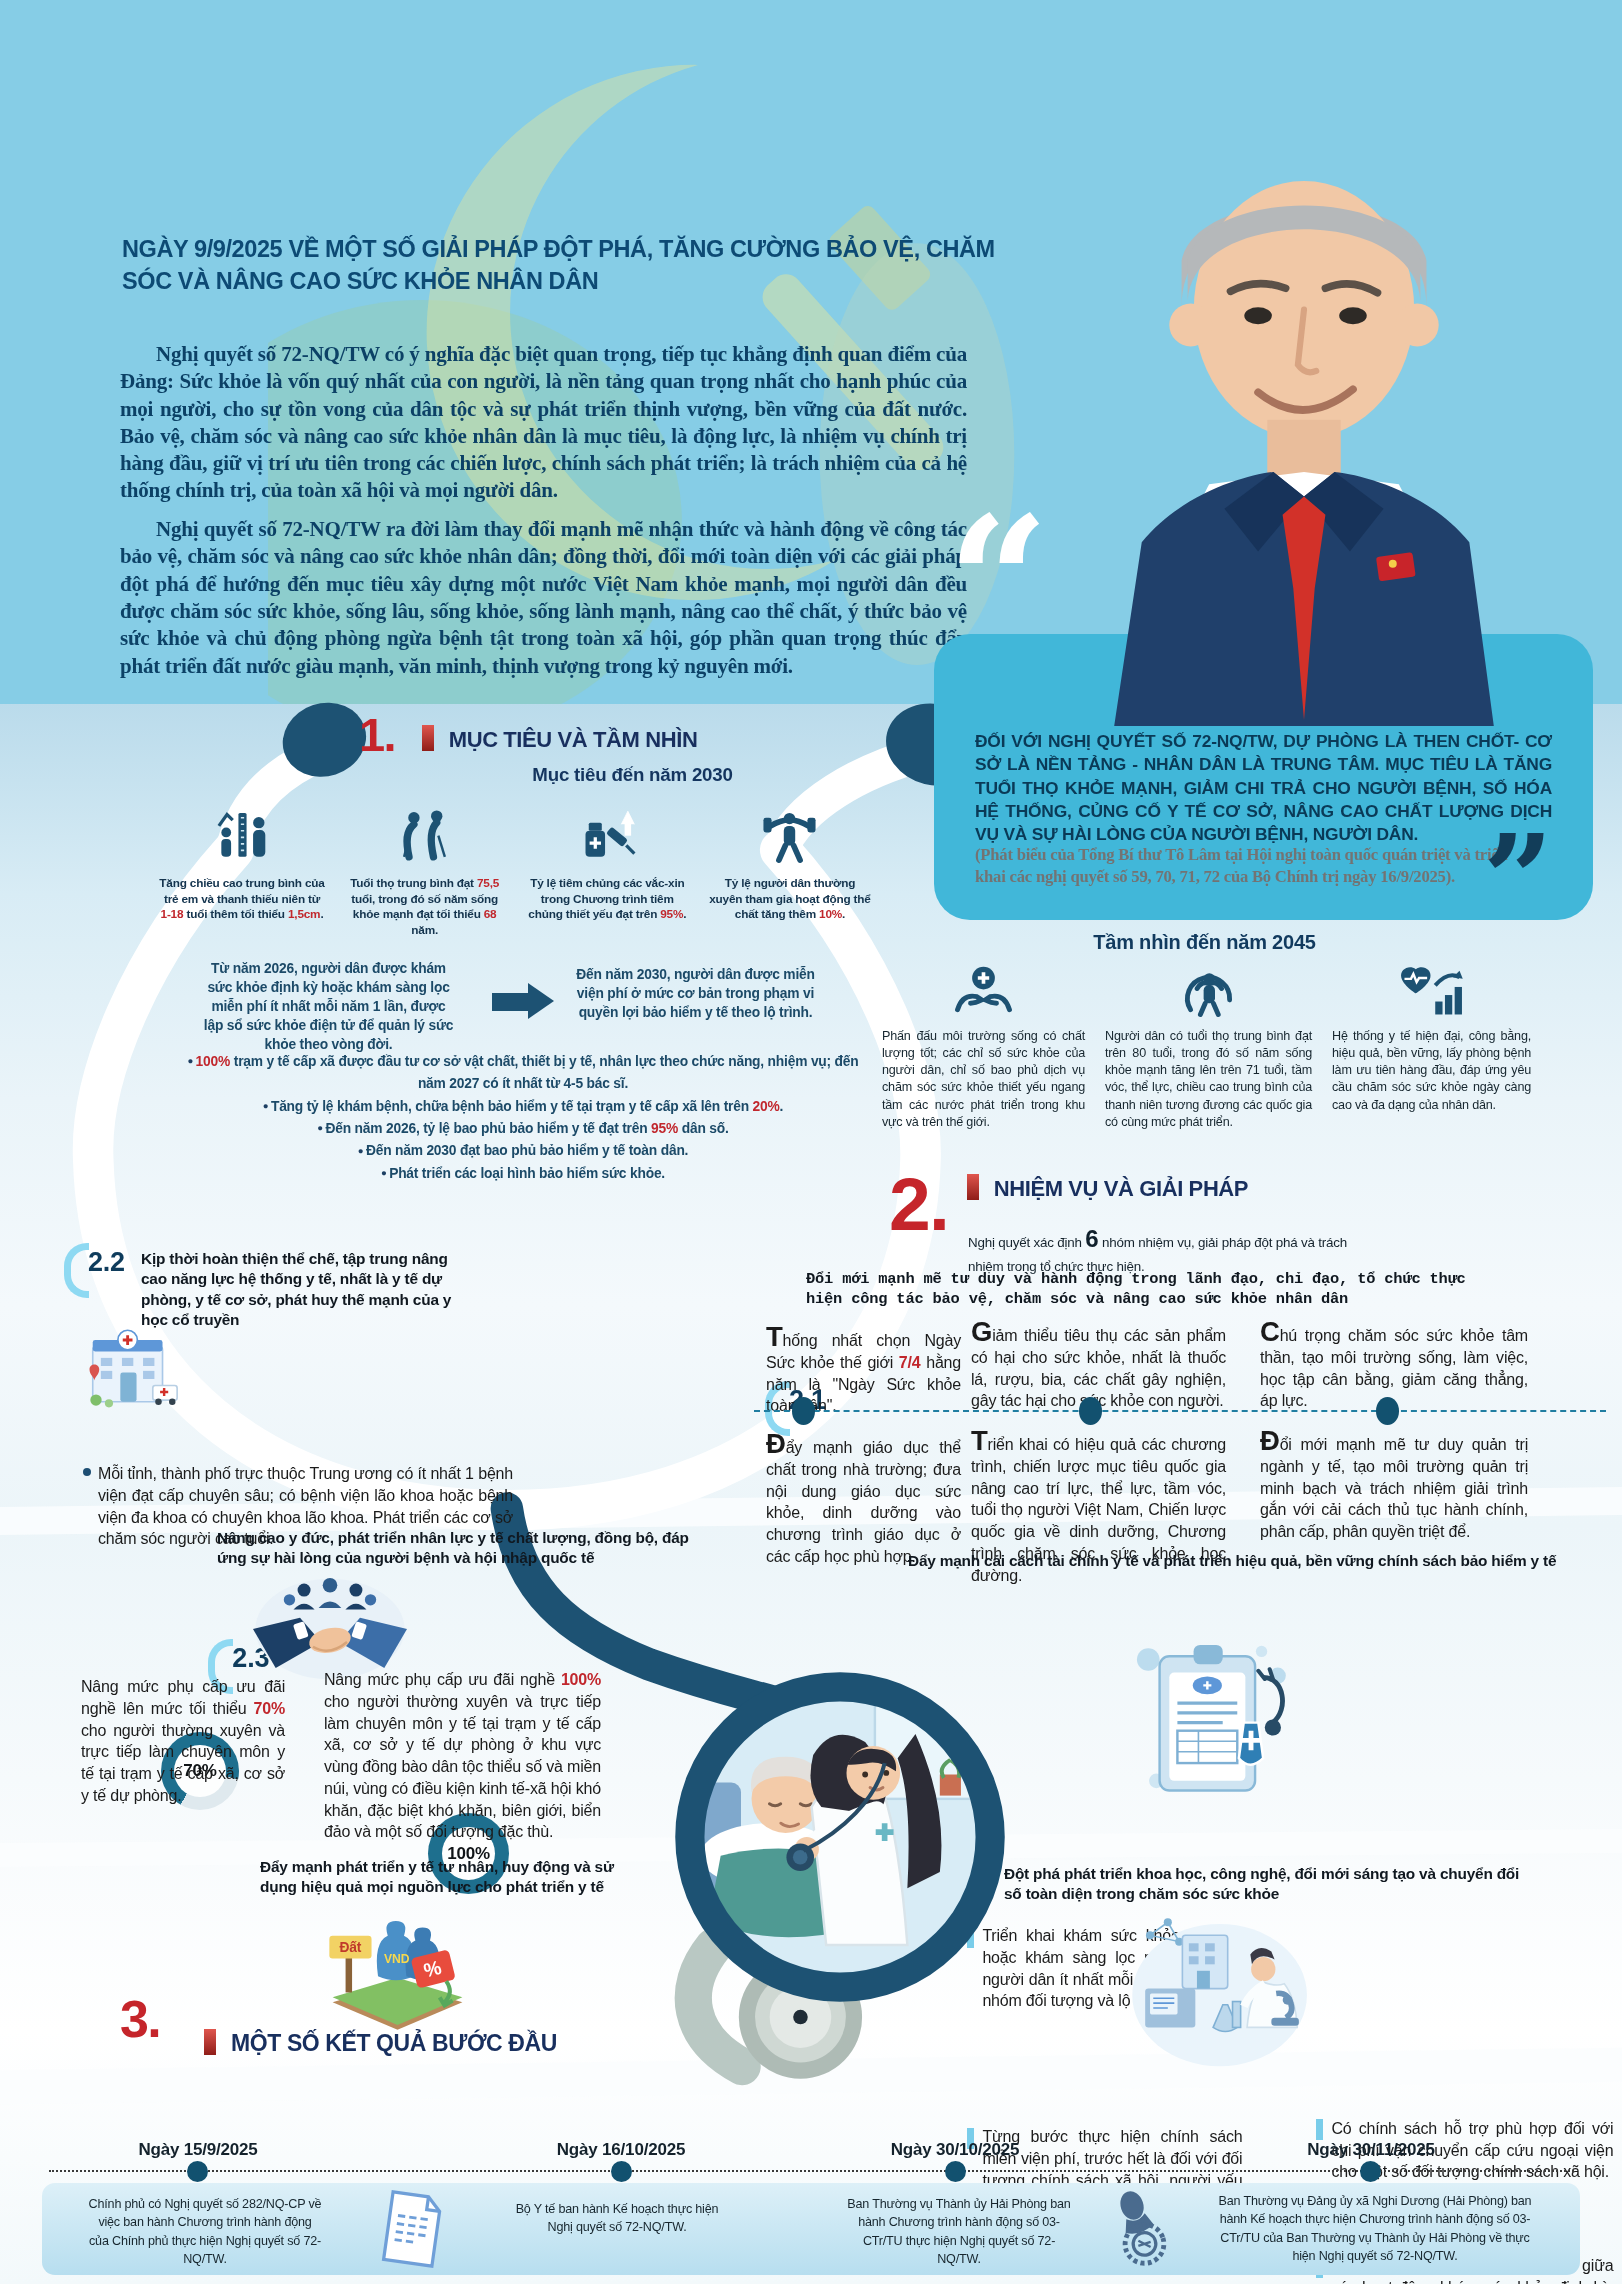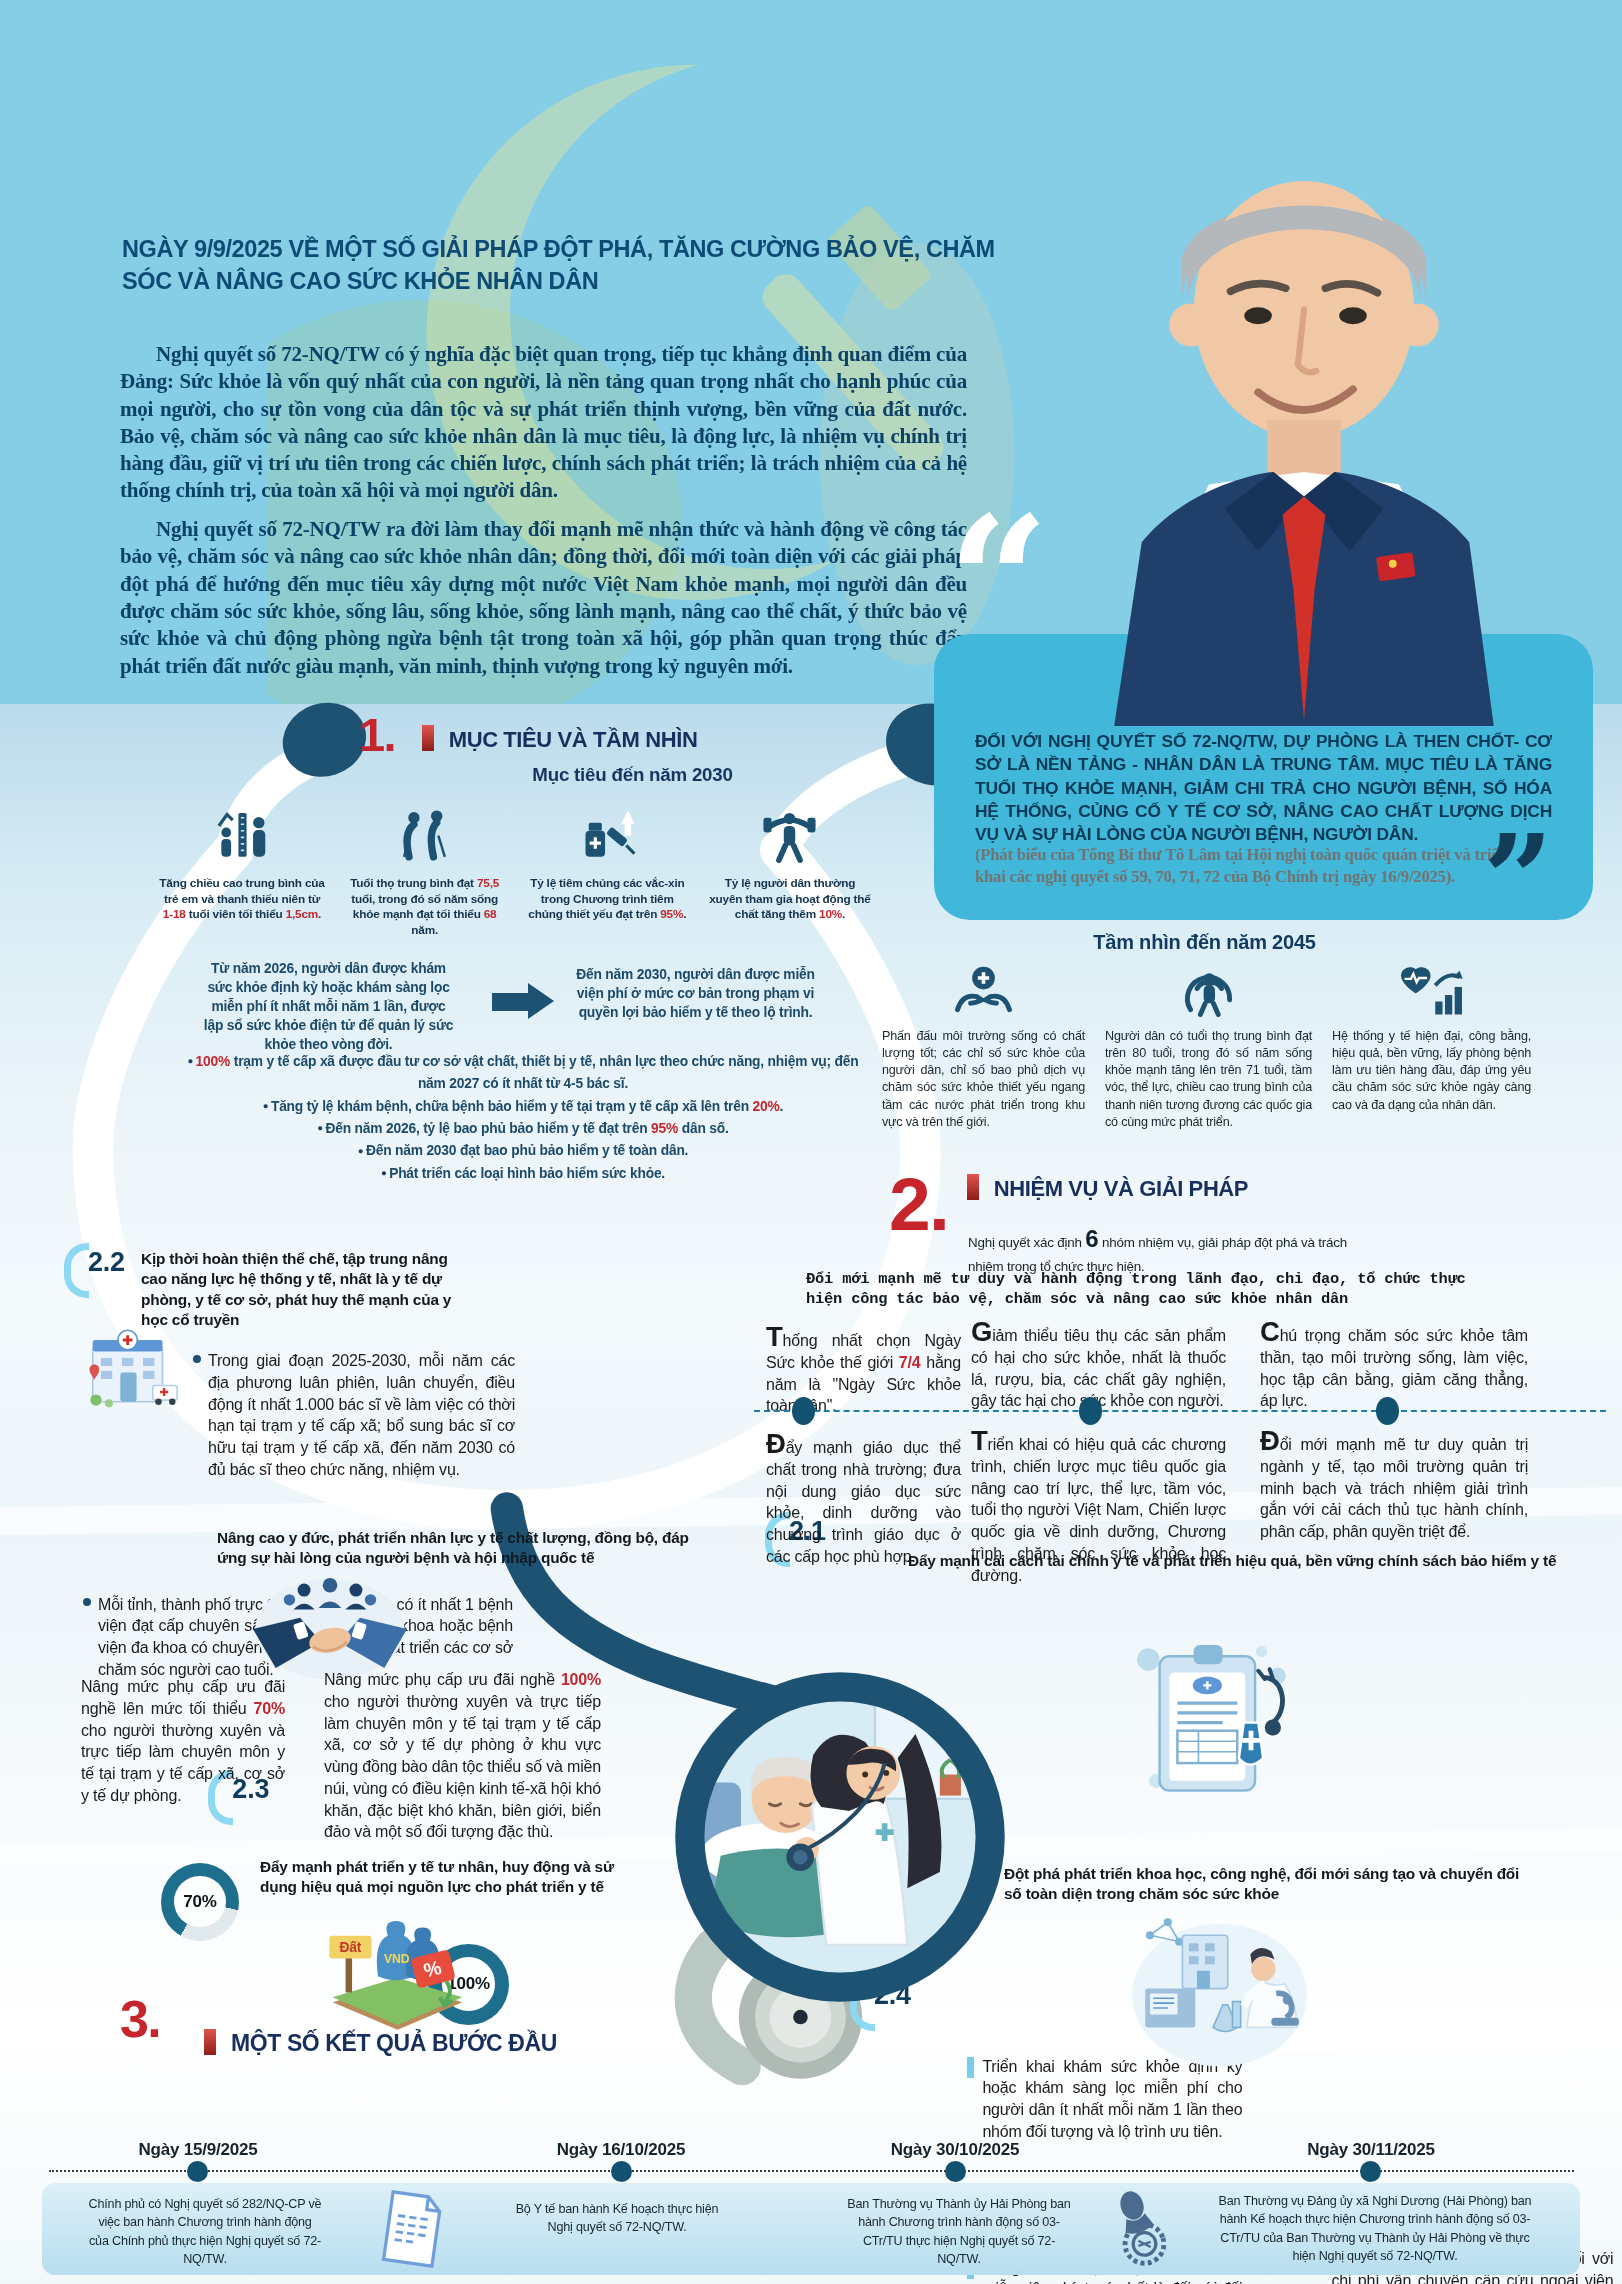--- a/index.html
+++ b/index.html
@@ -142,21 +142,21 @@
     <div class="goal">
       <svg width="57" height="57" viewBox="0 0 70 70">
         <path d="M6 22 L16 8 L23 15" stroke="#1d5273" stroke-width="4" fill="none"></path>
         <rect x="30" y="6" width="10" height="54" rx="2" fill="#1d5273"></rect>
         <path d="M33 12 h4 M33 20 h4 M33 28 h4 M33 36 h4 M33 44 h4 M33 52 h4" stroke="#cfe7f2" stroke-width="2"></path>
         <circle cx="15" cy="30" r="6" fill="#1d5273"></circle>
           <rect x="9" y="38" width="12" height="22" rx="5" fill="#1d5273"></rect>
         <circle cx="55" cy="18" r="7" fill="#1d5273"></circle>
           <rect x="48" y="27" width="15" height="33" rx="6" fill="#1d5273"></rect>
       </svg>
-      <div class="goal-text"><span>Tăng chiều cao trung bình của trẻ em và thanh thiếu niên từ </span><span class="r">1-18</span><span> tuổi viên tối thiểu </span><span class="r">1,5cm</span><span>.</span></div>
+      <div class="goal-text"><span>Tăng chiều cao trung bình của trẻ em và thanh thiếu niên từ </span><span class="r">1-18</span><span> tuổi thêm tối thiểu </span><span class="r">1,5cm</span><span>.</span></div>
     </div>
     <div class="goal">
       <svg width="57" height="57" viewBox="0 0 70 70">
         <circle cx="22" cy="12" r="7" fill="#1d5273"></circle>
         <path d="M22 20 C12 28 12 42 16 60" stroke="#1d5273" stroke-width="9" fill="none" stroke-linecap="round"></path>
         <path d="M10 60 L16 36" stroke="#1d5273" stroke-width="3"></path>
         <circle cx="50" cy="10" r="7" fill="#1d5273"></circle>
         <path d="M50 18 C42 26 42 42 46 60" stroke="#1d5273" stroke-width="9" fill="none" stroke-linecap="round"></path>
         <path d="M60 60 L52 34" stroke="#1d5273" stroke-width="3"></path>
       </svg>
@@ -260,21 +260,20 @@
       <rect x="74" y="60" width="14" height="10" fill="#a9c8e8"></rect>
     <rect x="46" y="62" width="20" height="36" rx="3" fill="#7fb3d5"></rect>
     <path d="M8 58 c0 -8 12 -8 12 0 c0 7 -6 10 -6 14 c0 -4 -6 -7 -6 -14 Z" fill="#d9534f"></path>
     <rect x="86" y="78" width="30" height="18" rx="3" fill="#ffffff" stroke="#b8cfe4" stroke-width="2"></rect>
     <path d="M100 81 v10 M95 86 h10" stroke="#d23129" stroke-width="3"></path>
     <circle cx="93" cy="98" r="4" fill="#33424e"></circle>
       <circle cx="110" cy="98" r="4" fill="#33424e"></circle>
     <circle cx="16" cy="96" r="7" fill="#7fbf6a"></circle>
       <circle cx="32" cy="100" r="5" fill="#9ccf8a"></circle>
   </svg>
-  <div class="abs body15 bl" style="left:191px;top:1319px;width:307px;">Trong giai đoạn 2025-2030, mỗi năm các địa phương luân phiên, luân chuyển, điều động ít nhất 1.000 bác sĩ về làm việc có thời hạn tại trạm y tế cấp xã; bổ sung bác sĩ cơ hữu tại trạm y tế cấp xã, đến năm 2030 có đủ bác sĩ theo chức năng, nhiệm vụ.</div>
   <div class="abs body15 bl" style="left:81px;top:1432px;width:415px;">Mỗi tỉnh, thành phố trực thuộc Trung ương có ít nhất 1 bệnh viện đạt cấp chuyên sâu; có bệnh viện lão khoa hoặc bệnh viện đa khoa có chuyên khoa lão khoa. Phát triển các cơ sở chăm sóc người cao tuổi.</div>
 
   
   <div class="abs badge" style="left:765px;top:1267px;">2.1</div>
   <div class="abs blk-title" style="left:806px;top:1269px;width:698px;font-family:Liberation Mono, monospace;">Đổi mới mạnh mẽ tư duy và hành động trong lãnh đạo, chỉ đạo, tổ chức thực hiện công tác bảo vệ, chăm sóc và nâng cao sức khỏe nhân dân</div>
   <div class="abs body15 dc" style="left:766px;top:1325px;width:195px;"><span>Thống nhất chọn Ngày Sức khỏe thế giới </span><span class="r">7/4</span><span> hằng năm là "Ngày Sức khỏe toàn dân".</span></div>
   <div class="abs body15 dc" style="left:971px;top:1320px;width:255px;"><span>Giảm thiểu tiêu thụ các sản phẩm có hại cho sức khỏe, nhất là thuốc lá, rượu, bia, các chất gây nghiện, gây tác hại cho sức khỏe con người.</span></div>
   <div class="abs body15 dc" style="left:1260px;top:1320px;width:268px;"><span>Chú trọng chăm sóc sức khỏe tâm thần, tạo môi trường sống, làm việc, học tập cân bằng, giảm căng thẳng, áp lực.</span></div>
   <div class="abs ddash" style="left:754px;top:1410px;width:852px;"></div>
   <div class="ddot" style="left:792px;top:1397px;"></div>

